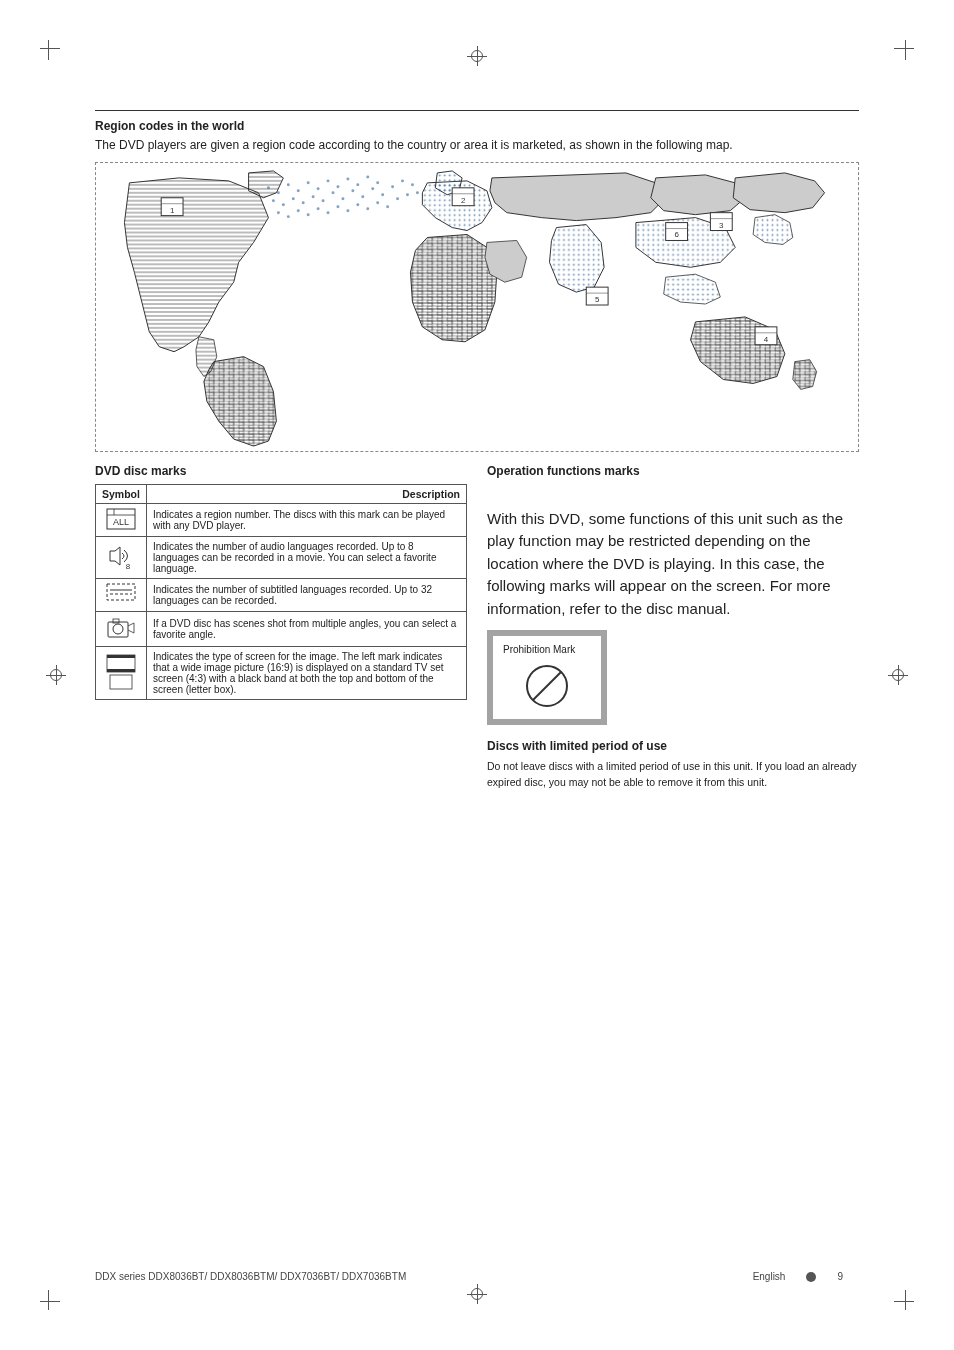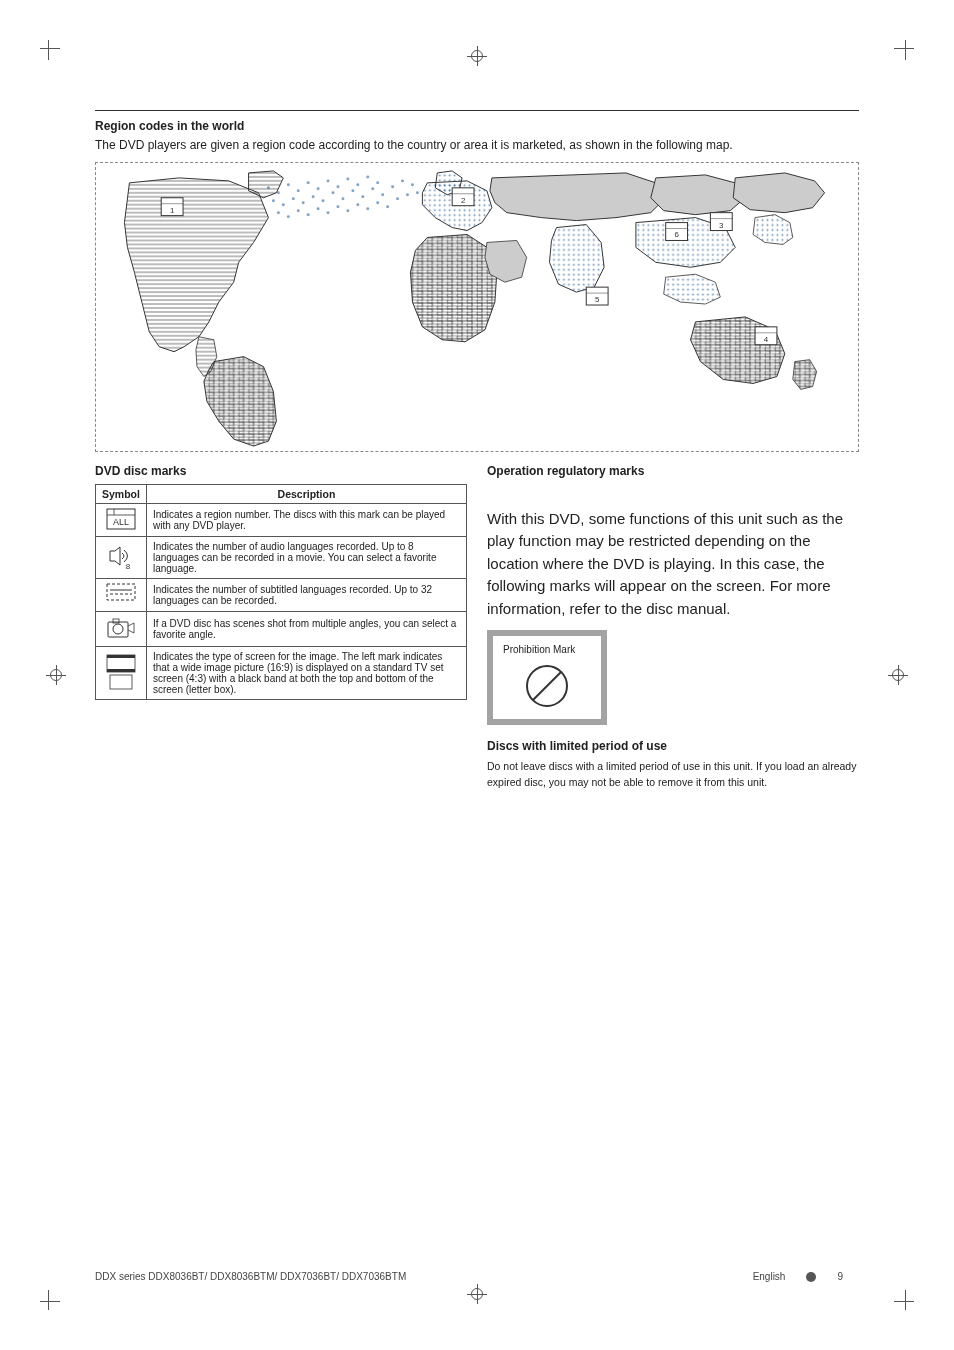--- a/index.html
+++ b/index.html
@@ -143,21 +143,21 @@
     .disc-table {
       width: 100%;
       border-collapse: collapse;
     }
     .disc-table thead tr th {
       border: 1px solid #555;
       padding: 3px 6px;
       font-size: 10.5px;
       font-weight: bold;
       background: #fff;
-      text-align: center;
+      text-align: right;
     }
     .disc-table tbody tr td {
       border: 1px solid #555;
       padding: 4px 6px;
       font-size: 10px;
       vertical-align: middle;
     }
     .disc-table tbody tr td.icon-cell {
       width: 38px;
       text-align: center;
@@ -503,21 +503,21 @@
                 <rect x="4" y="21" width="22" height="14" fill="none" stroke="#333" stroke-width="0.8"></rect>
               </svg>
             </td>
             <td>Indicates the type of screen for the image. The left mark indicates that a wide image picture (16:9) is displayed on a standard TV set screen (4:3) with a black band at both the top and bottom of the screen (letter box).</td>
           </tr>
         </tbody>
       </table>
     </div>
 
     <div class="col-right">
-      <div class="op-heading">Operation regulatory marks</div>
+      <div class="op-heading">Operation functions marks</div>
       <div class="op-text">With this DVD, some functions of this unit such as the play function may be restricted depending on the location where the DVD is playing. In this case, the following marks will appear on the screen. For more information, refer to the disc manual.</div>
 
       
       <div class="prohibition-box">
         <div class="prohibition-label">Prohibition Mark</div>
         <svg class="prohibition-icon" width="50" height="50" viewBox="0 0 50 50">
           <circle cx="25" cy="25" r="20" fill="none" stroke="#333" stroke-width="2"></circle>
           <line x1="39" y1="11" x2="11" y2="39" stroke="#333" stroke-width="2"></line>
         </svg>
       </div>

